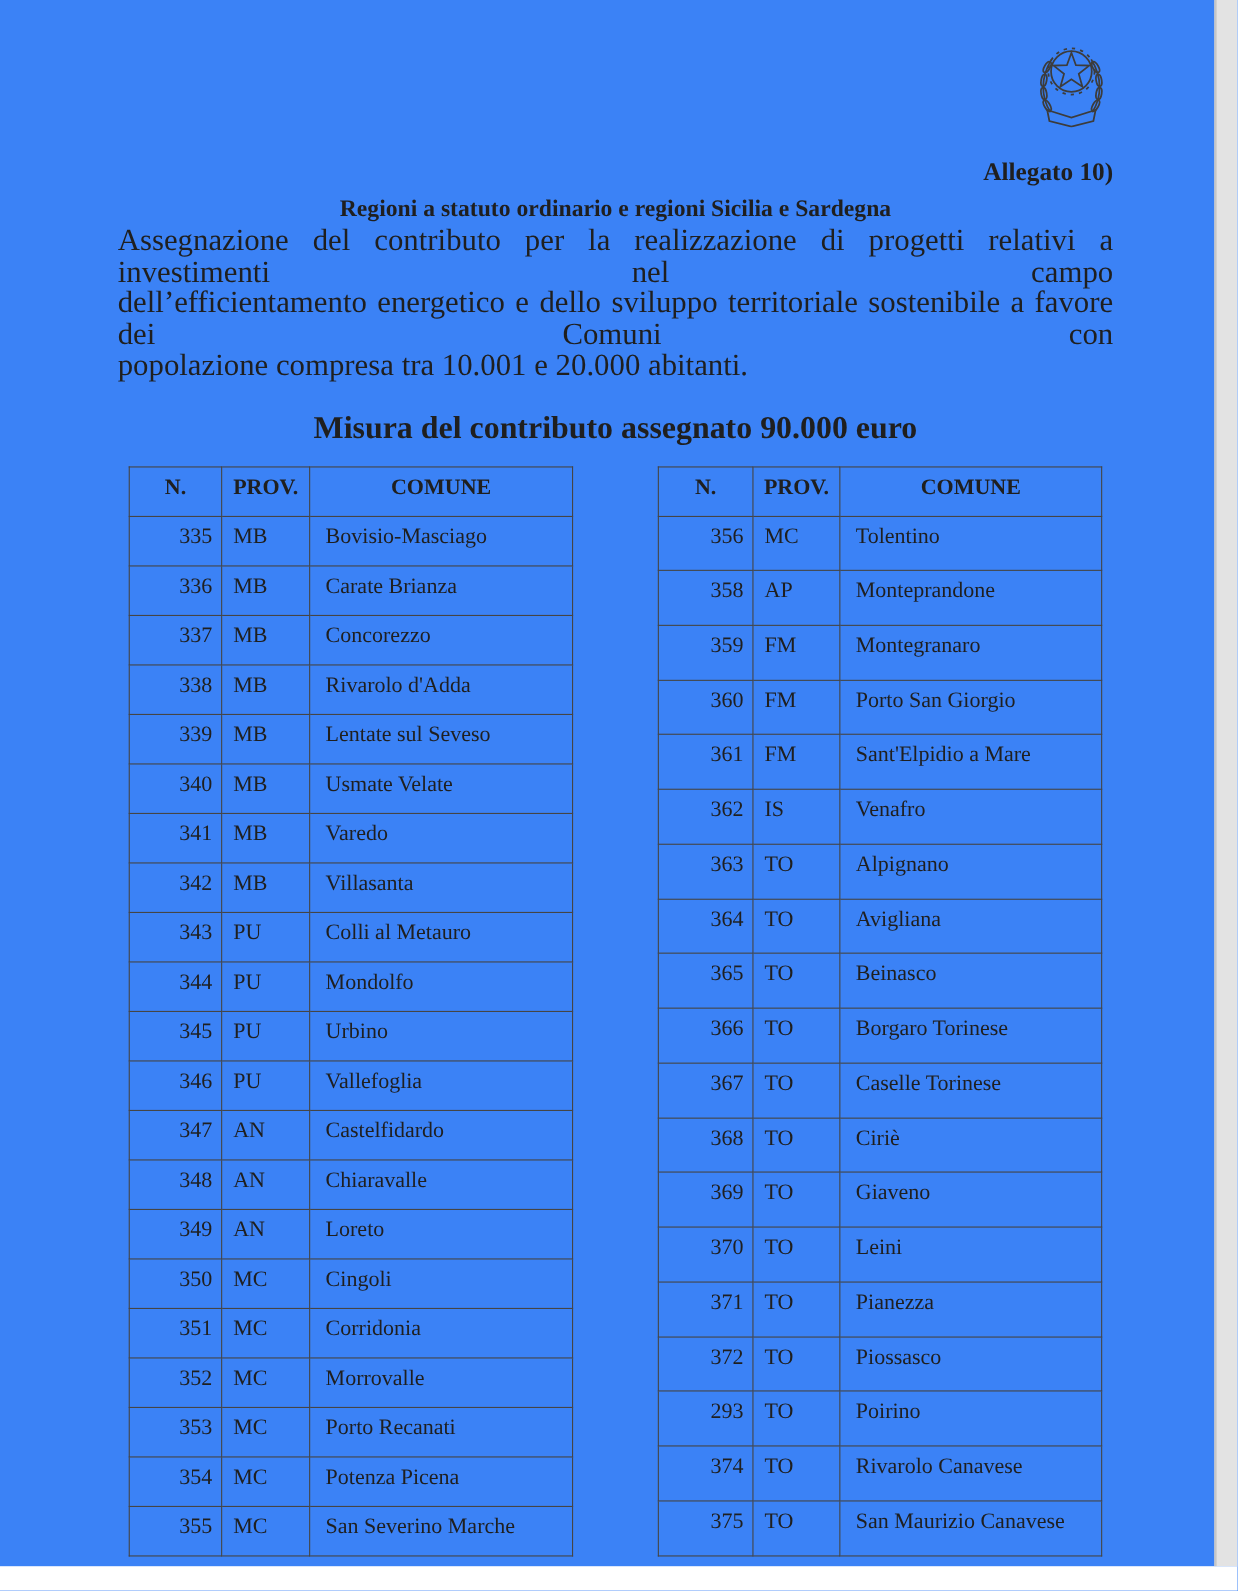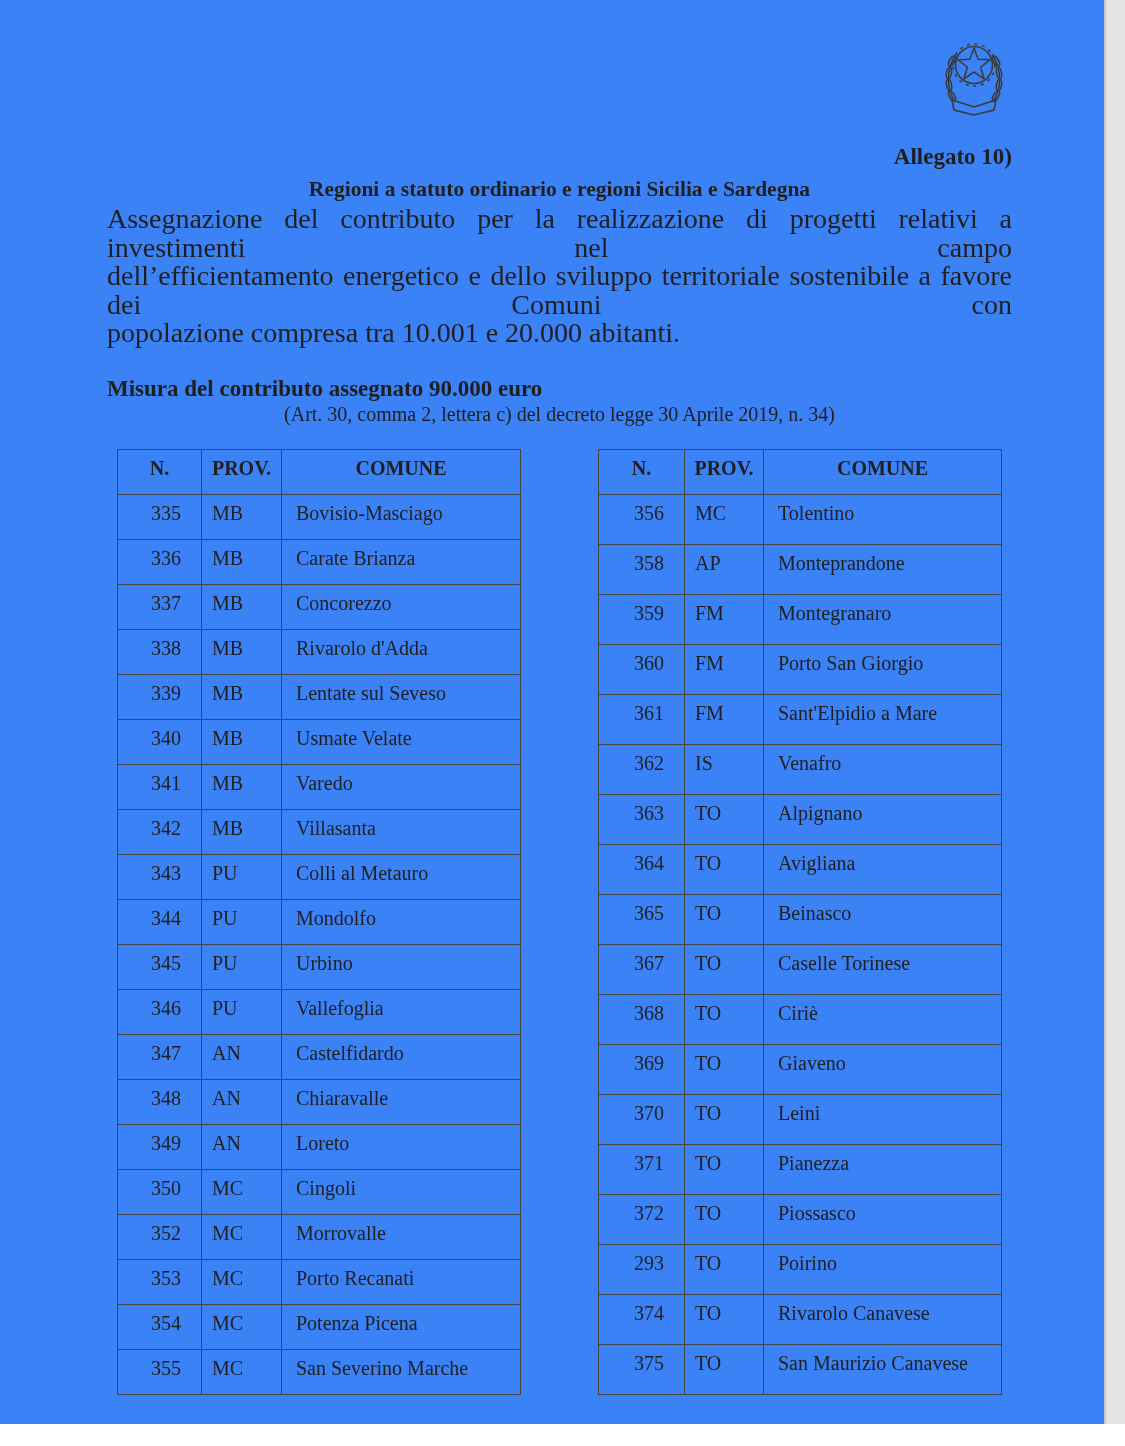--- a/index.html
+++ b/index.html
@@ -60,23 +60,23 @@
     line-height: 28.5px;
     text-align: justify;
     text-align-last: justify;
   }
   .paragraph .line.last {
     text-align: left;
     text-align-last: left;
   }
   .measure-title {
     margin-top: 29px;
-    text-align: left;
+    text-align: center;
     font-weight: bold;
-    font-size: 23px;
+    font-size: 29px;
     line-height: 24px;
   }
   .measure-note {
     margin-top: 2px;
     text-align: center;
     font-size: 20px;
     line-height: 23px;
   }
   .tables-row {
     margin-top: 23px;
@@ -99,21 +99,21 @@
     padding: 7px 0 0 0;
     overflow: hidden;
     white-space: nowrap;
   }
   table.muni th {
     font-weight: bold;
     text-align: center;
   }
   table.muni td.n {
     text-align: right;
-    padding-right: 20px;
+    padding-right: 8px;
   }
   table.muni td.prov {
     text-align: left;
     padding-left: 10px;
   }
   table.muni td.comune {
     text-align: left;
     padding-left: 14px;
   }
   .page-number {
@@ -162,21 +162,20 @@
 
     <div class="section-title">Regioni a statuto ordinario e regioni Sicilia e Sardegna</div>
 
     <div class="paragraph">
       <div class="line">Assegnazione del contributo per la realizzazione di progetti relativi a investimenti nel campo</div>
       <div class="line">dell’efficientamento energetico e dello sviluppo territoriale sostenibile a favore dei Comuni con</div>
       <div class="line last">popolazione compresa tra 10.001 e 20.000 abitanti.</div>
     </div>
 
     <div class="measure-title">Misura del contributo assegnato 90.000 euro</div>
-    <div class="measure-note">(Art. 30, comma 2, lettera c) del decreto legge 30 Aprile 2019, n. 34)</div>
 
     <div class="tables-row">
 
       <table class="muni">
         <colgroup>
           <col style="width:84px">
             <col style="width:80px">
             <col style="width:239px">
         </colgroup>
         <thead>
@@ -261,20 +260,25 @@
               <td class="n">349</td>
               <td class="prov">AN</td>
               <td class="comune">Loreto</td>
             </tr>
             <tr>
               <td class="n">350</td>
               <td class="prov">MC</td>
               <td class="comune">Cingoli</td>
             </tr>
             <tr>
+              <td class="n">351</td>
+              <td class="prov">MC</td>
+              <td class="comune">Corridonia</td>
+            </tr>
+            <tr>
               <td class="n">352</td>
               <td class="prov">MC</td>
               <td class="comune">Morrovalle</td>
             </tr>
             <tr>
               <td class="n">353</td>
               <td class="prov">MC</td>
               <td class="comune">Porto Recanati</td>
             </tr>
             <tr>
@@ -343,20 +347,25 @@
               <td class="n">364</td>
               <td class="prov">TO</td>
               <td class="comune">Avigliana</td>
             </tr>
             <tr>
               <td class="n">365</td>
               <td class="prov">TO</td>
               <td class="comune">Beinasco</td>
             </tr>
             <tr>
+              <td class="n">366</td>
+              <td class="prov">TO</td>
+              <td class="comune">Borgaro Torinese</td>
+            </tr>
+            <tr>
               <td class="n">367</td>
               <td class="prov">TO</td>
               <td class="comune">Caselle Torinese</td>
             </tr>
             <tr>
               <td class="n">368</td>
               <td class="prov">TO</td>
               <td class="comune">Ciriè</td>
             </tr>
             <tr>

